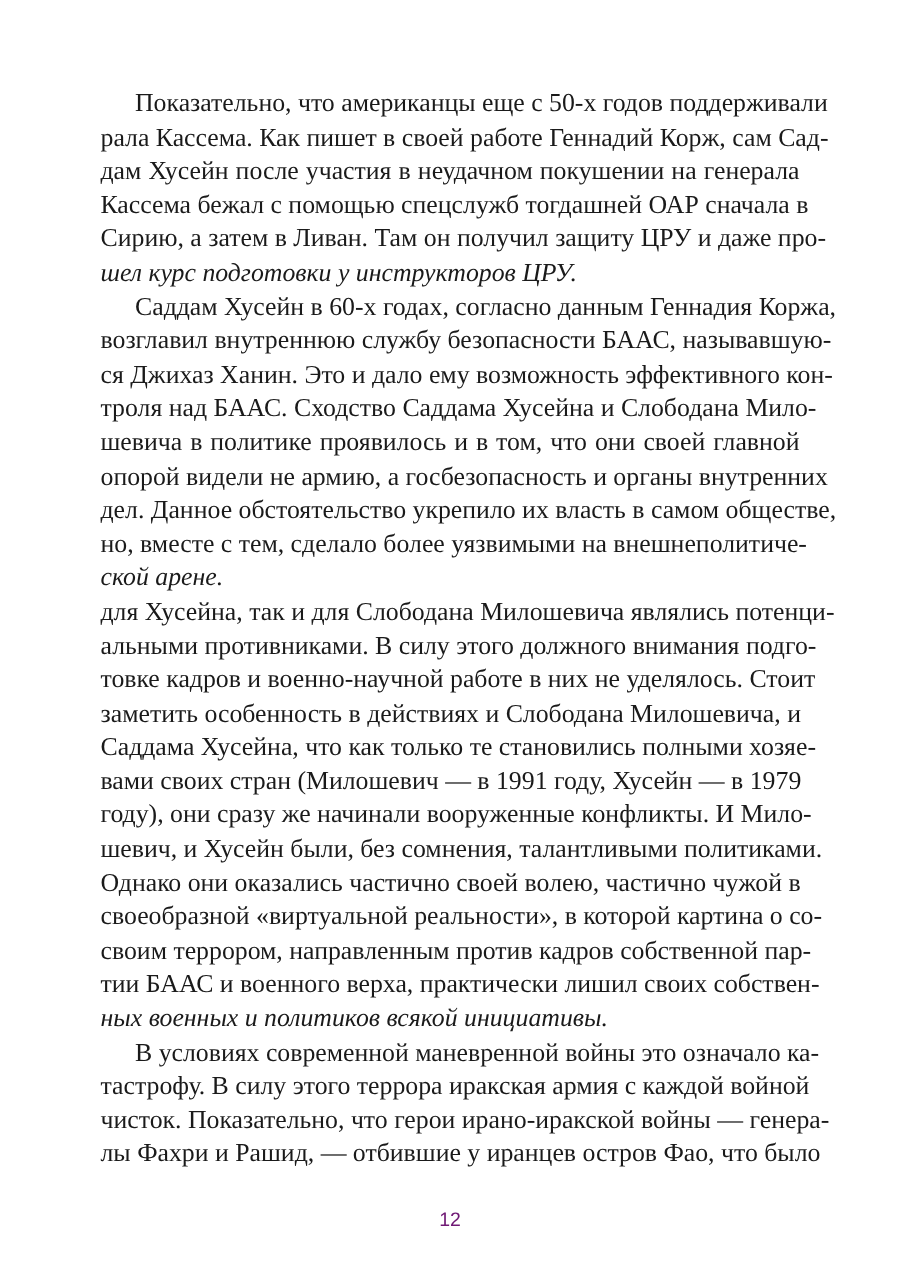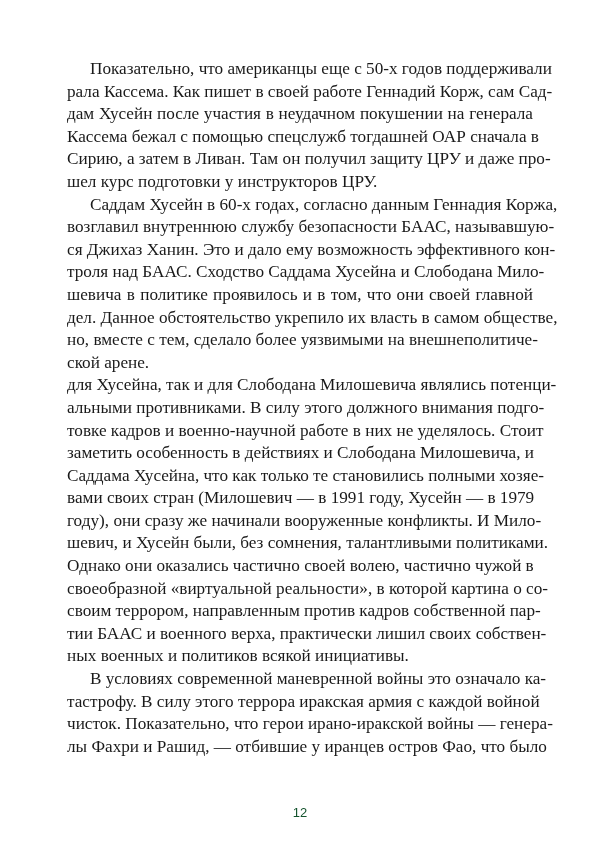--- a/index.html
+++ b/index.html
@@ -36,30 +36,31 @@
       white-space: nowrap;
       text-align: justify;
       text-align-last: justify;
       height: 22.6px;
     }
     .line.indent {
       padding-left: 23px;
     }
     .line.last {
       text-align-last: left;
+      font-style: italic;
     }
     .page-number {
       position: absolute;
       left: 0;
       width: 600px;
       top: 805px;
       text-align: center;
       font-family: "Liberation Sans", "DejaVu Sans", sans-serif;
       font-size: 13px;
-      color: #14532d;
+      color: #701a75;
     }
   </style>
 </head>
 <body>
 
 <div class="page">
   <div class="text-block">
 
     <div class="paragraph">
       <span class="line indent">Показательно, что американцы еще с 50-х годов поддерживали</span>
@@ -69,20 +70,21 @@
       <span class="line">Сирию, а затем в Ливан. Там он получил защиту ЦРУ и даже про-</span>
       <span class="line last">шел курс подготовки у инструкторов ЦРУ.</span>
     </div>
 
     <div class="paragraph">
       <span class="line indent">Саддам Хусейн в 60-х годах, согласно данным Геннадия Коржа,</span>
       <span class="line">возглавил внутреннюю службу безопасности БААС, называвшую-</span>
       <span class="line">ся Джихаз Ханин. Это и дало ему возможность эффективного кон-</span>
       <span class="line">троля над БААС. Сходство Саддама Хусейна и Слободана Мило-</span>
       <span class="line">шевича в политике проявилось и в том, что они своей главной</span>
+      <span class="line">опорой видели не армию, а госбезопасность и органы внутренних</span>
       <span class="line">дел. Данное обстоятельство укрепило их власть в самом обществе,</span>
       <span class="line">но, вместе с тем, сделало более уязвимыми на внешнеполитиче-</span>
       <span class="line last">ской арене.</span>
     </div>
 
     <div class="paragraph">
       <span class="line">для Хусейна, так и для Слободана Милошевича являлись потенци-</span>
       <span class="line">альными противниками. В силу этого должного внимания подго-</span>
       <span class="line">товке кадров и военно-научной работе в них не уделялось. Стоит</span>
       <span class="line">заметить особенность в действиях и Слободана Милошевича, и</span>

